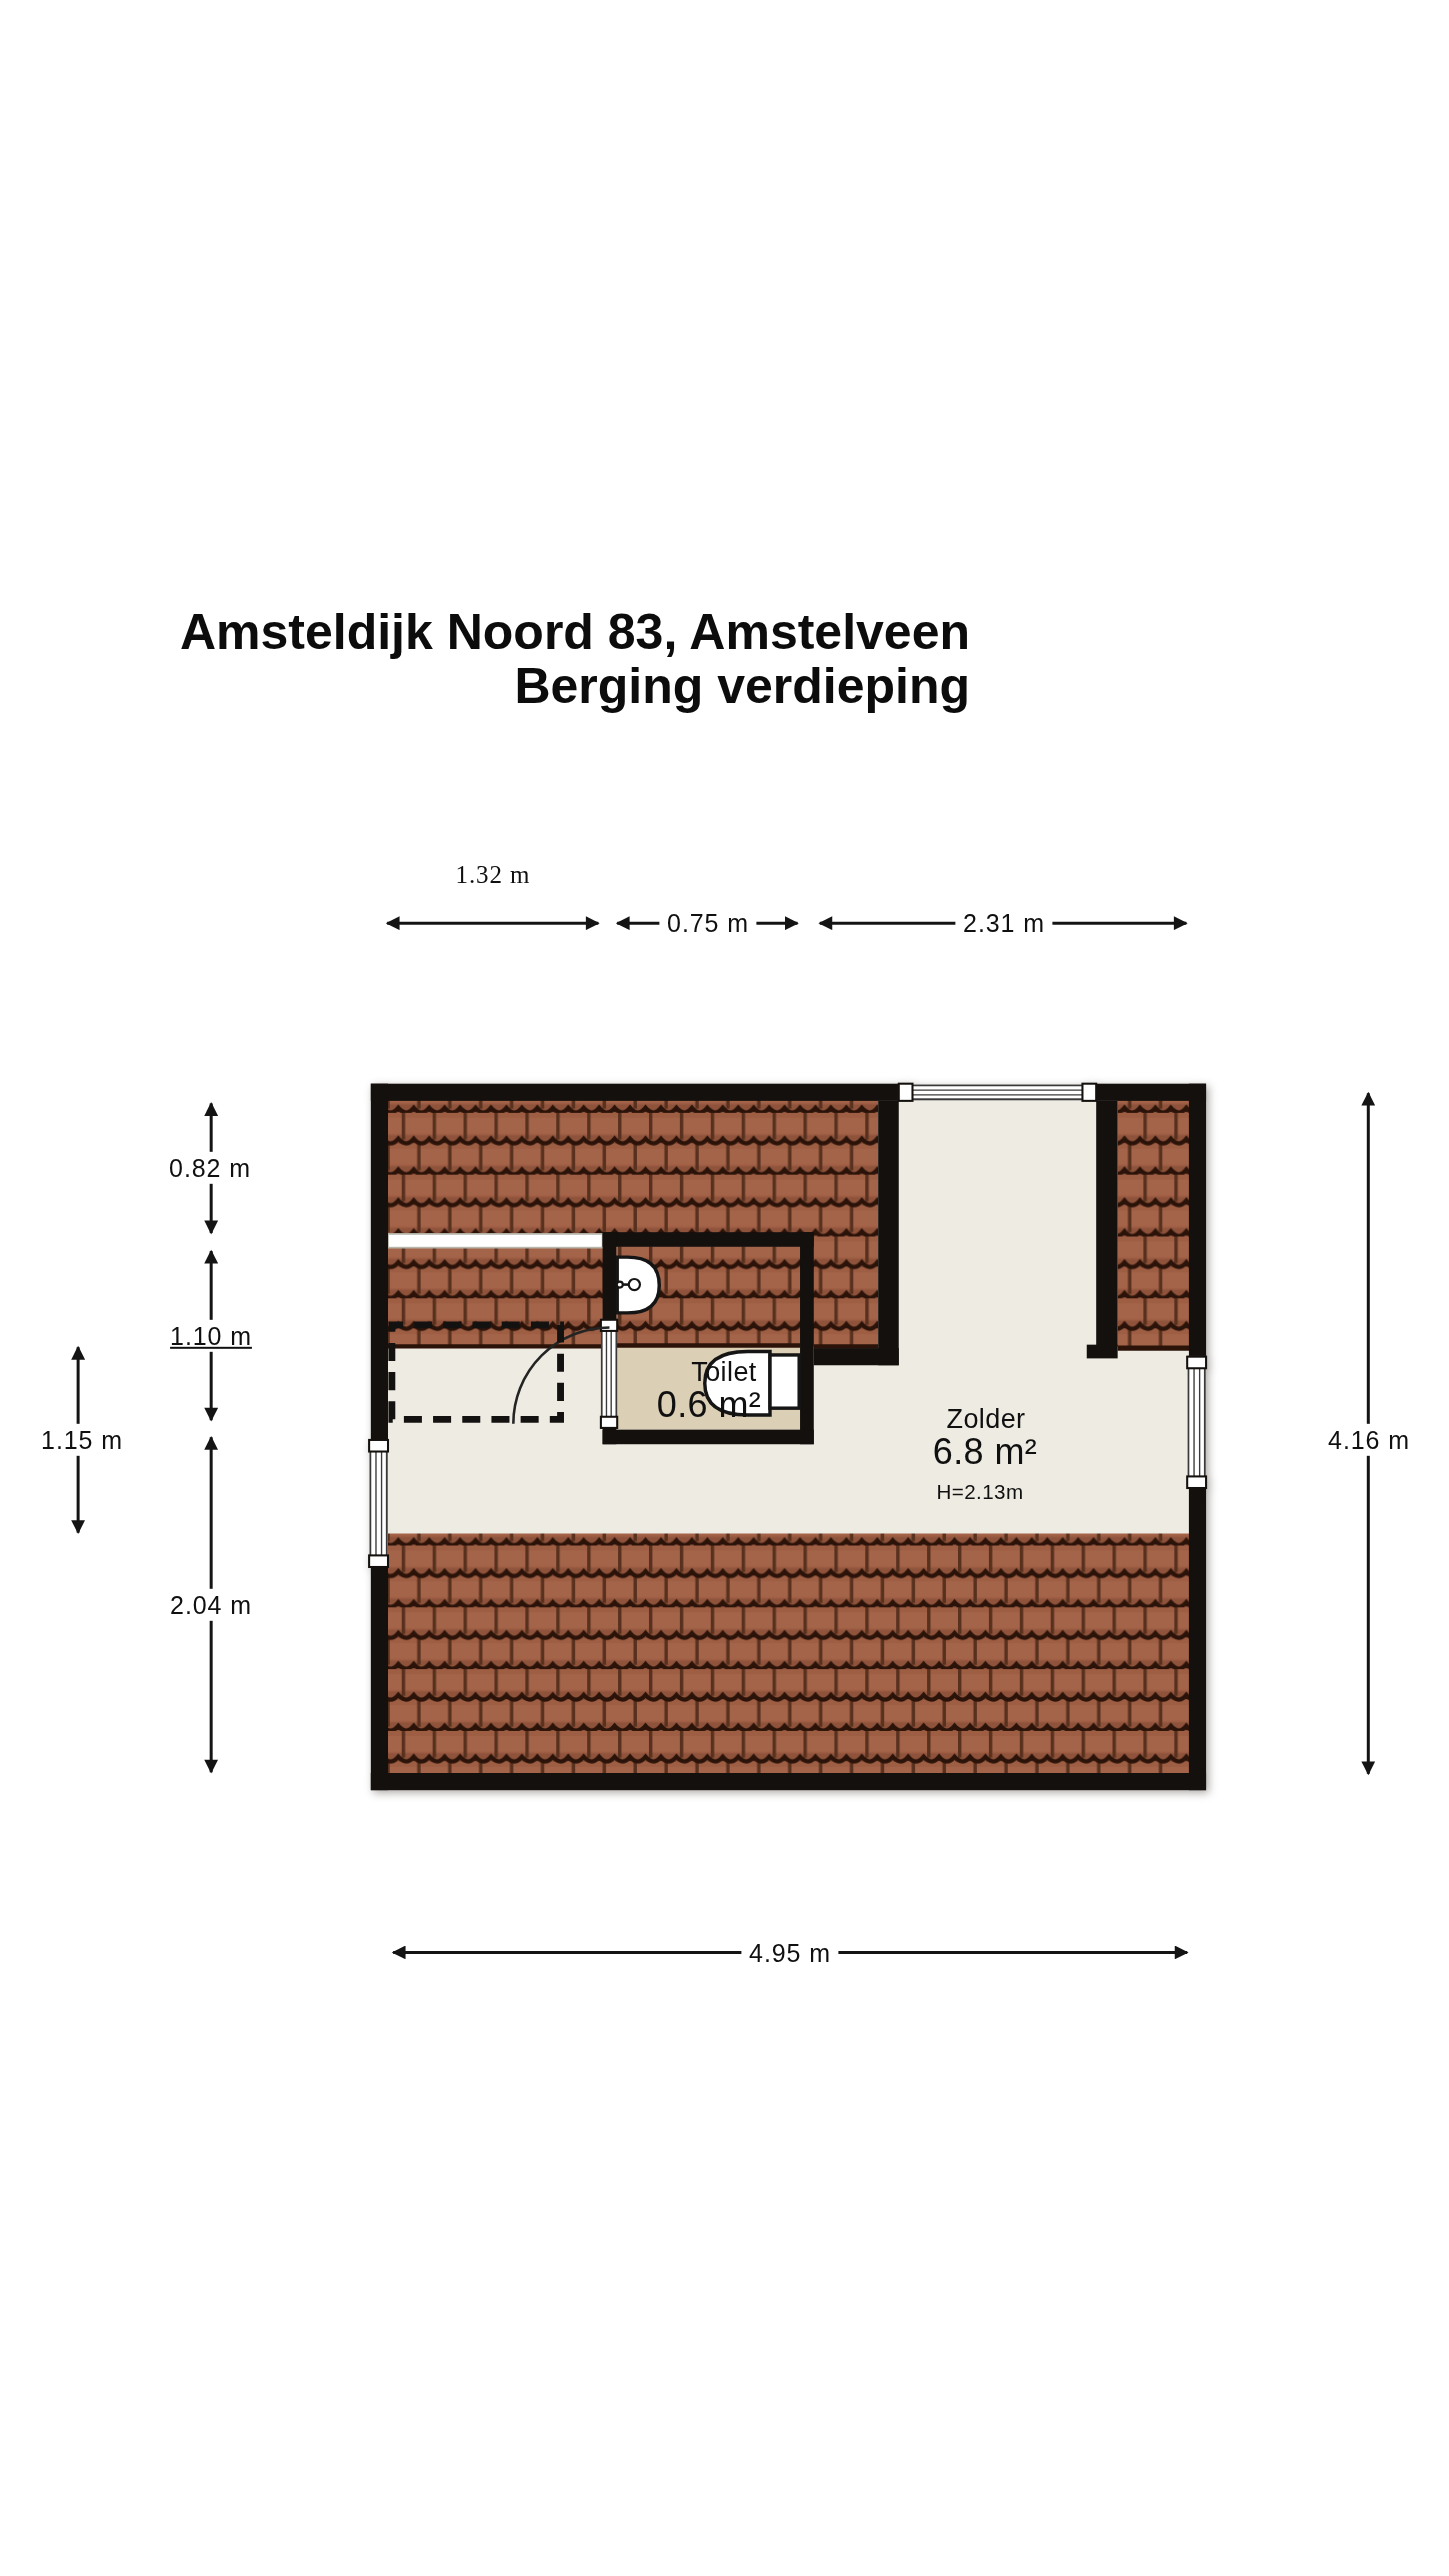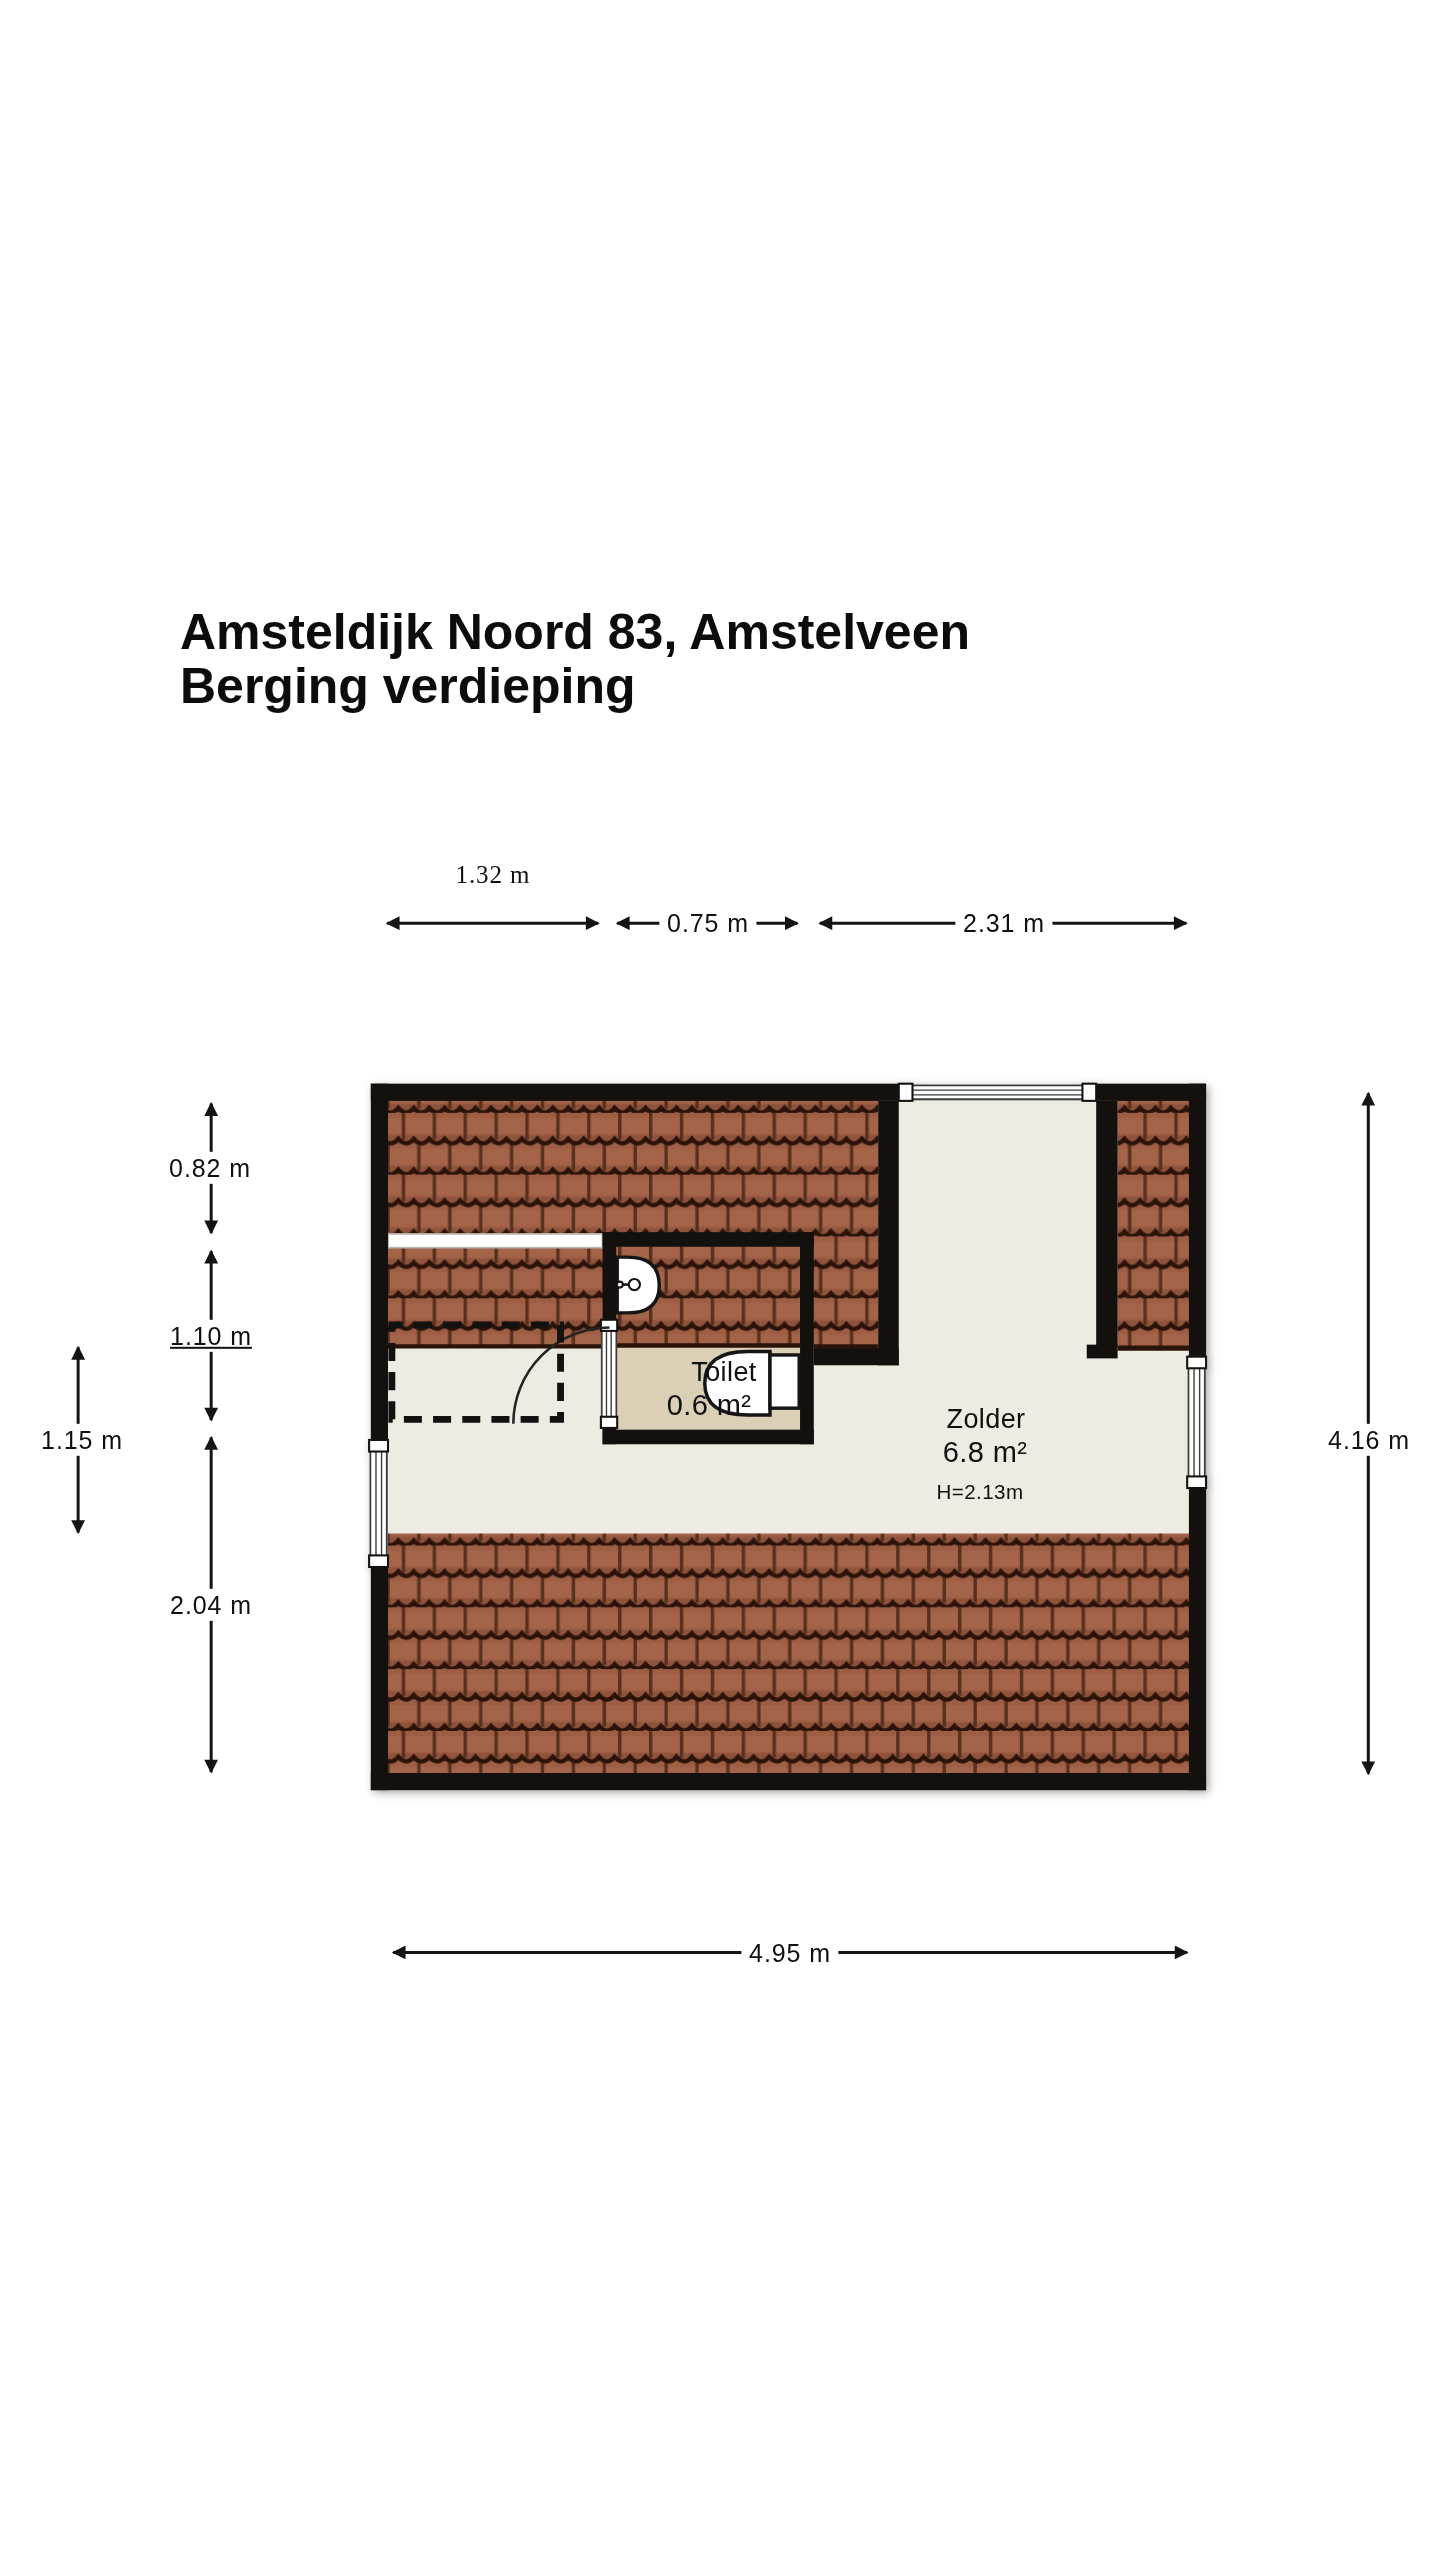--- a/index.html
+++ b/index.html
@@ -11,31 +11,31 @@
     font-family:"Liberation Sans", sans-serif;
     overflow:hidden;
   }
   #plan-svg{position:absolute;left:0;top:0;}
   .plan-shadow{filter:drop-shadow(3px 3px 5px rgba(70,64,58,.45));}
   .lbl{
     position:absolute;
     transform:translate(-50%,-50%);
     color:#101010;
     white-space:nowrap;
-    text-align:left;
+    text-align:right;
   }
   .title{
     font-size:50px;
     font-weight:bold;
     line-height:54px;
     letter-spacing:0px;
     color:#0c0c0c;
   }
   .room-name{font-size:27px;letter-spacing:0.4px;}
-  .room-area{font-size:29px;letter-spacing:0.4px;}
+  .room-area{font-size:36px;letter-spacing:0.4px;}
   .room-height{font-size:20.6px;letter-spacing:0.4px;}
   .dim{
     font-size:25px;
     letter-spacing:0.9px;
     background:#ffffff;
     padding:1.7px 7.7px;
   }
 </style>
 </head>
 <body>

